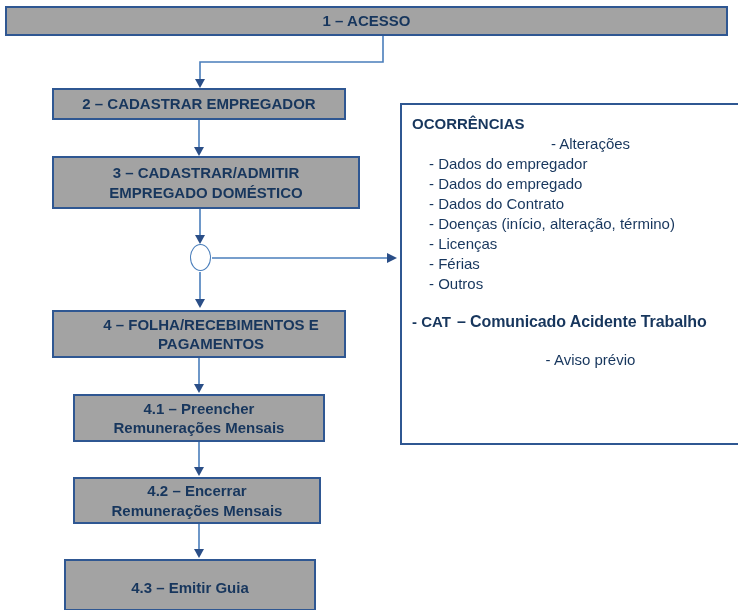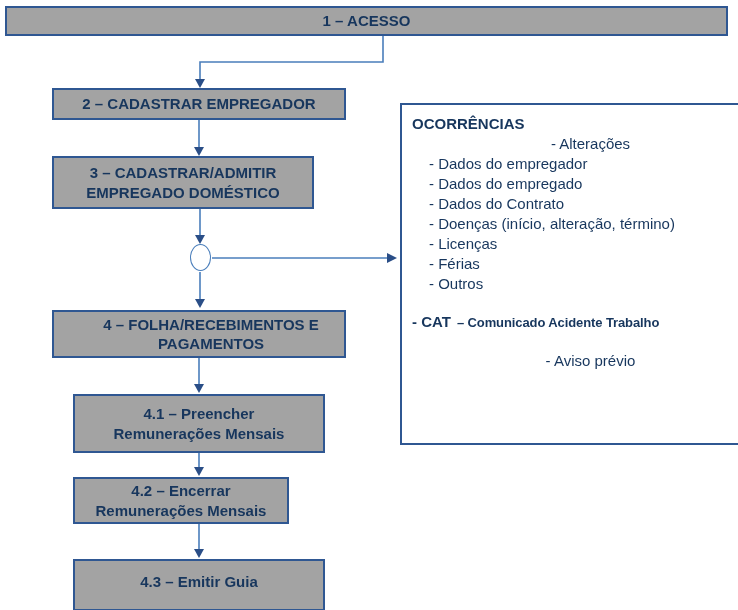--- a/index.html
+++ b/index.html
@@ -20,41 +20,41 @@
   .arrow-head{fill:var(--arrow-head);stroke:none;}
   .node{
     position:absolute;z-index:2;background:#a3a3a3;
     border:2px solid var(--box-border);box-sizing:border-box;
     display:flex;align-items:center;justify-content:center;text-align:center;
     font-weight:bold;font-size:15px;line-height:1.3;white-space:pre-line;
     color:var(--text);
   }
   .node-1{left:5px;top:6px;width:723px;height:30px;}
   .node-2{left:52px;top:88px;width:294px;height:32px;}
-  .node-3{left:52px;top:156px;width:262px;height:53px;}
+  .node-3{left:52px;top:156px;width:308px;height:53px;}
   .node-4{left:52px;top:310px;width:294px;height:48px;padding-left:24px;}
-  .node-41{left:73px;top:394px;width:252px;height:59px;}
-  .node-42{left:73px;top:477px;width:216px;height:47px;}
-  .node-43{left:73px;top:559px;width:252px;height:52px;align-items:flex-start;padding-top:11px;}
+  .node-41{left:73px;top:394px;width:252px;height:48px;}
+  .node-42{left:73px;top:477px;width:248px;height:47px;}
+  .node-43{left:64px;top:559px;width:252px;height:52px;align-items:flex-start;padding-top:17px;}
   .connector{
     position:absolute;z-index:2;left:190px;top:244px;width:21px;height:27px;
     border:1.6px solid var(--arrow-line);border-radius:50%;background:#fff;box-sizing:border-box;
   }
   .panel{
     position:absolute;z-index:2;left:400px;top:103px;width:377px;height:342px;
     border:2px solid var(--panel-border);box-sizing:border-box;background:#fff;
     padding:9px 6px 0 10px;font-size:15px;line-height:20px;color:var(--text);
   }
   .p-title{font-weight:bold;}
   .p-group{font-weight:normal;text-align:center;}
   .p-item{padding-left:17px;}
   .gap-sm{margin-top:6px;}
   .gap-lg{margin-top:18px;}
   .p-cat{font-weight:bold;white-space:nowrap;}
-  .p-cat-desc{font-size:13px;letter-spacing:-0.1px;margin-left:6px;}
+  .p-cat-desc{font-size:16px;letter-spacing:-0.1px;margin-left:6px;}
 </style>
 </head>
 <body>
 
 <div class="canvas">
 
   <svg class="arrows" width="738" height="610" viewBox="0 0 738 610">
 
     <polyline class="arrow-line" points="383,36 383,62 200,62 200,80"></polyline>
     <polygon class="arrow-head" points="195,79 205,79 200,88"></polygon>

